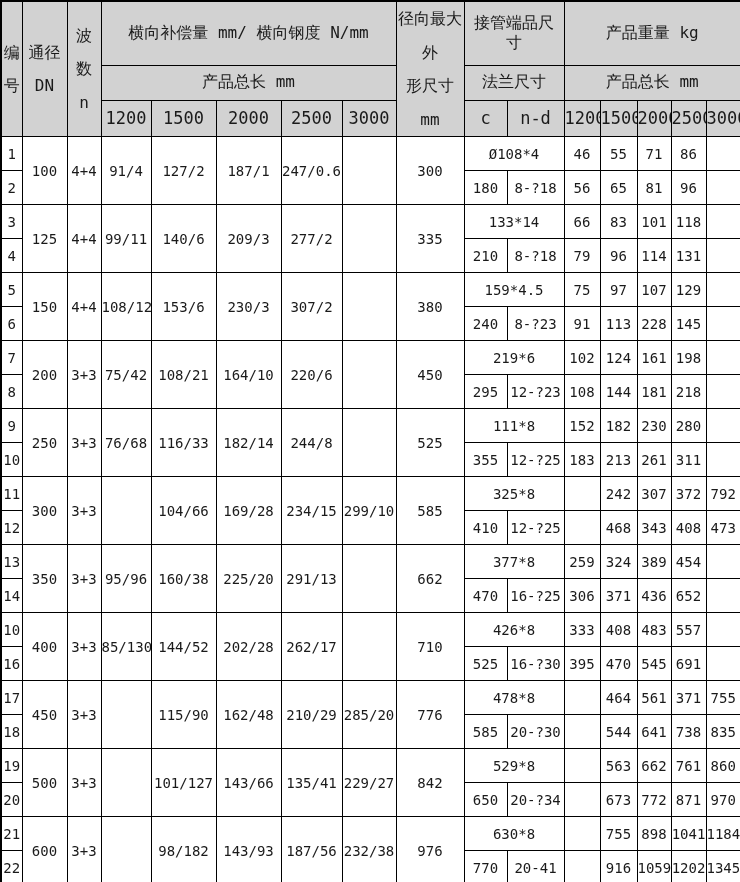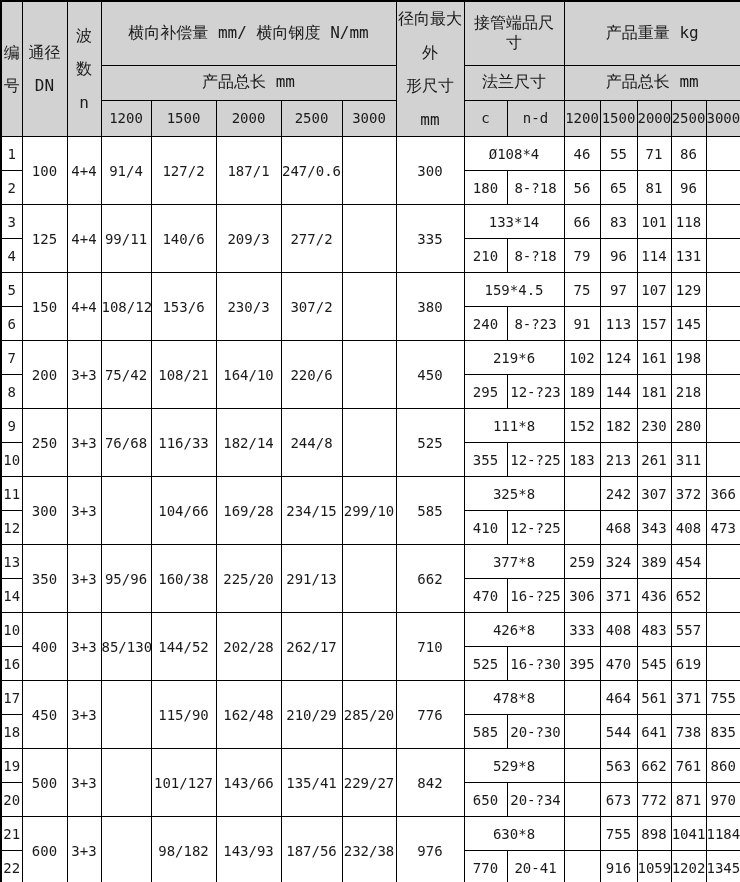--- a/index.html
+++ b/index.html
@@ -26,21 +26,21 @@
     font-weight:normal;
     font-size:14px;
     overflow:hidden;
     white-space:pre-line;
     line-height:1.3;
   }
   thead th{
     background:var(--header-bg);
     font-size:16px;
   }
-  thead th.num{font-size:14px;margin-left:6px;}
+  thead th.num{font-size:17px;margin-left:6px;}
   th.mline{line-height:2.1;}
   tr.hr1{height:63px;}
   tr.hr2{height:34px;padding-left:20px;}
   tr.hr3{height:36px;}
   tbody tr{height:34px;}
 </style>
 </head>
 <body>
 
 <table>
@@ -172,21 +172,21 @@
     <td>107</td>
     <td>129</td>
     <td></td>
   </tr>
   <tr>
     <td>6</td>
     <td>240</td>
     <td>8-?23</td>
     <td>91</td>
     <td>113</td>
-    <td>157</td>
+    <td>228</td>
     <td>145</td>
     <td></td>
   </tr>
 
   <tr>
     <td>7</td>
     <td rowspan="2">200</td>
     <td rowspan="2">3+3</td>
     <td rowspan="2">75/42</td>
     <td rowspan="2">108/21</td>
@@ -198,21 +198,21 @@
     <td>102</td>
     <td>124</td>
     <td>161</td>
     <td>198</td>
     <td></td>
   </tr>
   <tr>
     <td>8</td>
     <td>295</td>
     <td>12-?23</td>
-    <td>189</td>
+    <td>108</td>
     <td>144</td>
     <td>181</td>
     <td>218</td>
     <td></td>
   </tr>
 
   <tr>
     <td>9</td>
     <td rowspan="2">250</td>
     <td rowspan="2">3+3</td>
@@ -248,21 +248,21 @@
     <td rowspan="2">104/66</td>
     <td rowspan="2">169/28</td>
     <td rowspan="2">234/15</td>
     <td rowspan="2">299/10</td>
     <td rowspan="2">585</td>
     <td colspan="2">325*8</td>
     <td></td>
     <td>242</td>
     <td>307</td>
     <td>372</td>
-    <td>366</td>
+    <td>792</td>
   </tr>
   <tr>
     <td>12</td>
     <td>410</td>
     <td>12-?25</td>
     <td></td>
     <td>468</td>
     <td>343</td>
     <td>408</td>
     <td>473</td>
@@ -313,21 +313,21 @@
     <td>557</td>
     <td></td>
   </tr>
   <tr>
     <td>16</td>
     <td>525</td>
     <td>16-?30</td>
     <td>395</td>
     <td>470</td>
     <td>545</td>
-    <td>619</td>
+    <td>691</td>
     <td></td>
   </tr>
 
   <tr>
     <td>17</td>
     <td rowspan="2">450</td>
     <td rowspan="2">3+3</td>
     <td rowspan="2"></td>
     <td rowspan="2">115/90</td>
     <td rowspan="2">162/48</td>

